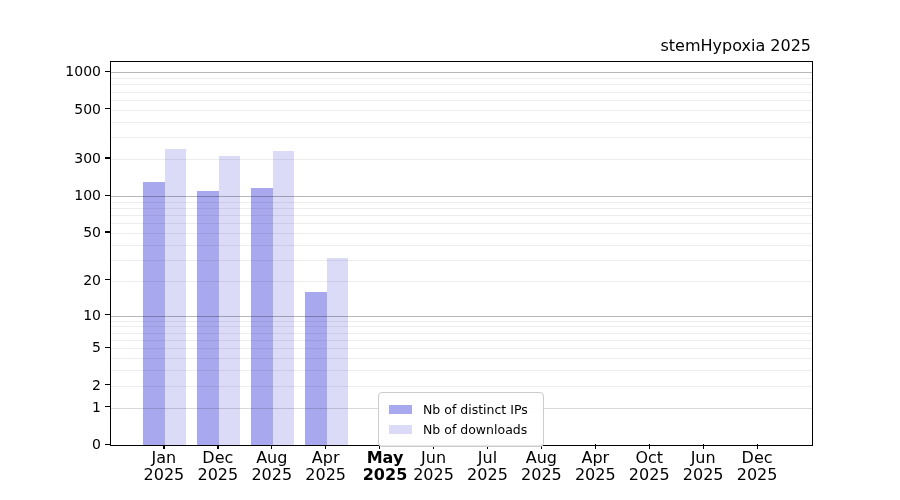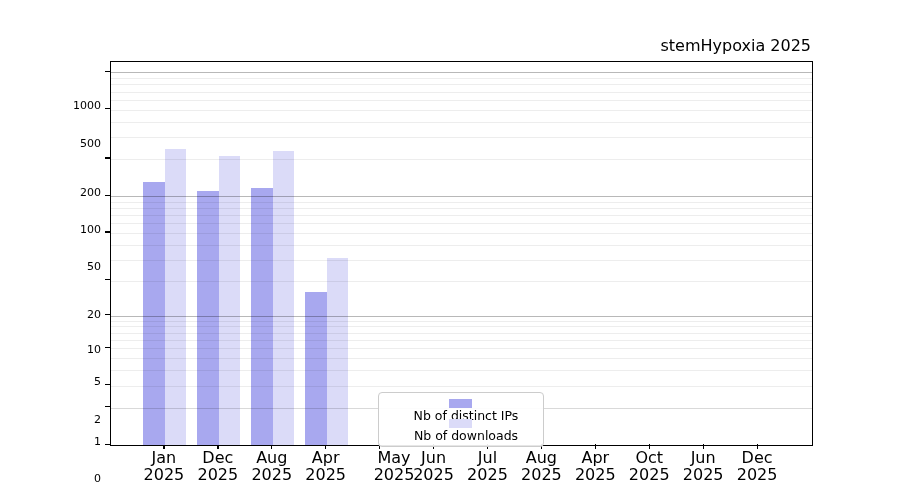--- a/index.html
+++ b/index.html
@@ -37,24 +37,23 @@
     left: 0; width: 701px; height: 1px;
     z-index: 2;
   }
   .grid-minor  { background: rgba(0,0,0,0.07); }
   .grid-medium { background: rgba(0,0,0,0.15); }
   .grid-major  { background: rgba(0,0,0,0.28); }
   .ytick-label {
     position: absolute;
     left: 0; width: 101px;
     text-align: right;
-    font-size: 11px;
+    font-size: 14px;
     line-height: 16px;
     color: #000000;
-    margin-top: 35px;
   }
   .ytick-mark {
     position: absolute;
     width: 5px; height: 1.2px;
     background: #000000;
   }
   .xtick-mark {
     position: absolute;
     width: 1.2px; height: 5px;
     background: #000000;
@@ -76,21 +75,20 @@
     border-radius: 4px;
     background: rgba(255,255,255,0.9);
     z-index: 3;
     padding: 6px 0 7px 0;
   }
   .legend-row {
     display: flex;
     align-items: center;
     height: 20px;
     padding-left: 10px;
-    flex-direction: column;
   }
   .legend-swatch {
     width: 23px; height: 9px;
     margin-right: 11px;
     flex: 0 0 auto;
   }
   .legend-label {
     font-size: 12.5px;
     white-space: nowrap;
     color: #000000;
@@ -160,21 +158,21 @@
     <div class="ytick-label" style="top: 339.354px;">5</div>
     <div class="ytick-mark" style="left: 105px; top: 314.159px;"></div>
     <div class="ytick-label" style="top: 306.659px;">10</div>
     <div class="ytick-mark" style="left: 105px; top: 279.28px;"></div>
     <div class="ytick-label" style="top: 271.78px;">20</div>
     <div class="ytick-mark" style="left: 105px; top: 231.42px;"></div>
     <div class="ytick-label" style="top: 223.92px;">50</div>
     <div class="ytick-mark" style="left: 105px; top: 194.563px;"></div>
     <div class="ytick-label" style="top: 187.063px;">100</div>
     <div class="ytick-mark" style="left: 105px; top: 157.443px;"></div>
-    <div class="ytick-label" style="top: 149.943px;">200</div>
+    <div class="ytick-label" style="top: 149.943px;">300</div>
     <div class="ytick-mark" style="left: 105px; top: 108.18px;"></div>
     <div class="ytick-label" style="top: 100.68px;">500</div>
     <div class="ytick-mark" style="left: 105px; top: 70.8461px;"></div>
     <div class="ytick-label" style="top: 63.3461px;">1000</div>
     <div class="xtick-mark" style="left: 163.423px; top: 444px;"></div>
     <div class="xtick-label" style="left: 133.923px; top: 450px;">
       <div>Jan</div>
       <div>2025</div>
     </div>
     <div class="xtick-mark" style="left: 217.346px; top: 444px;"></div>
@@ -186,21 +184,21 @@
     <div class="xtick-label" style="left: 241.769px; top: 450px;">
       <div>Aug</div>
       <div>2025</div>
     </div>
     <div class="xtick-mark" style="left: 325.192px; top: 444px;"></div>
     <div class="xtick-label" style="left: 295.692px; top: 450px;">
       <div>Apr</div>
       <div>2025</div>
     </div>
     <div class="xtick-mark" style="left: 379.115px; top: 444px;"></div>
-    <div class="xtick-label" style="left: 364px; top: 450px;">
+    <div class="xtick-label" style="left: 355px; top: 450px; font-weight: bold;">
       <div>May</div>
       <div>2025</div>
     </div>
     <div class="xtick-mark" style="left: 433.038px; top: 444px;"></div>
     <div class="xtick-label" style="left: 403.538px; top: 450px;">
       <div>Jun</div>
       <div>2025</div>
     </div>
     <div class="xtick-mark" style="left: 486.962px; top: 444px;"></div>
     <div class="xtick-label" style="left: 457.462px; top: 450px;">

